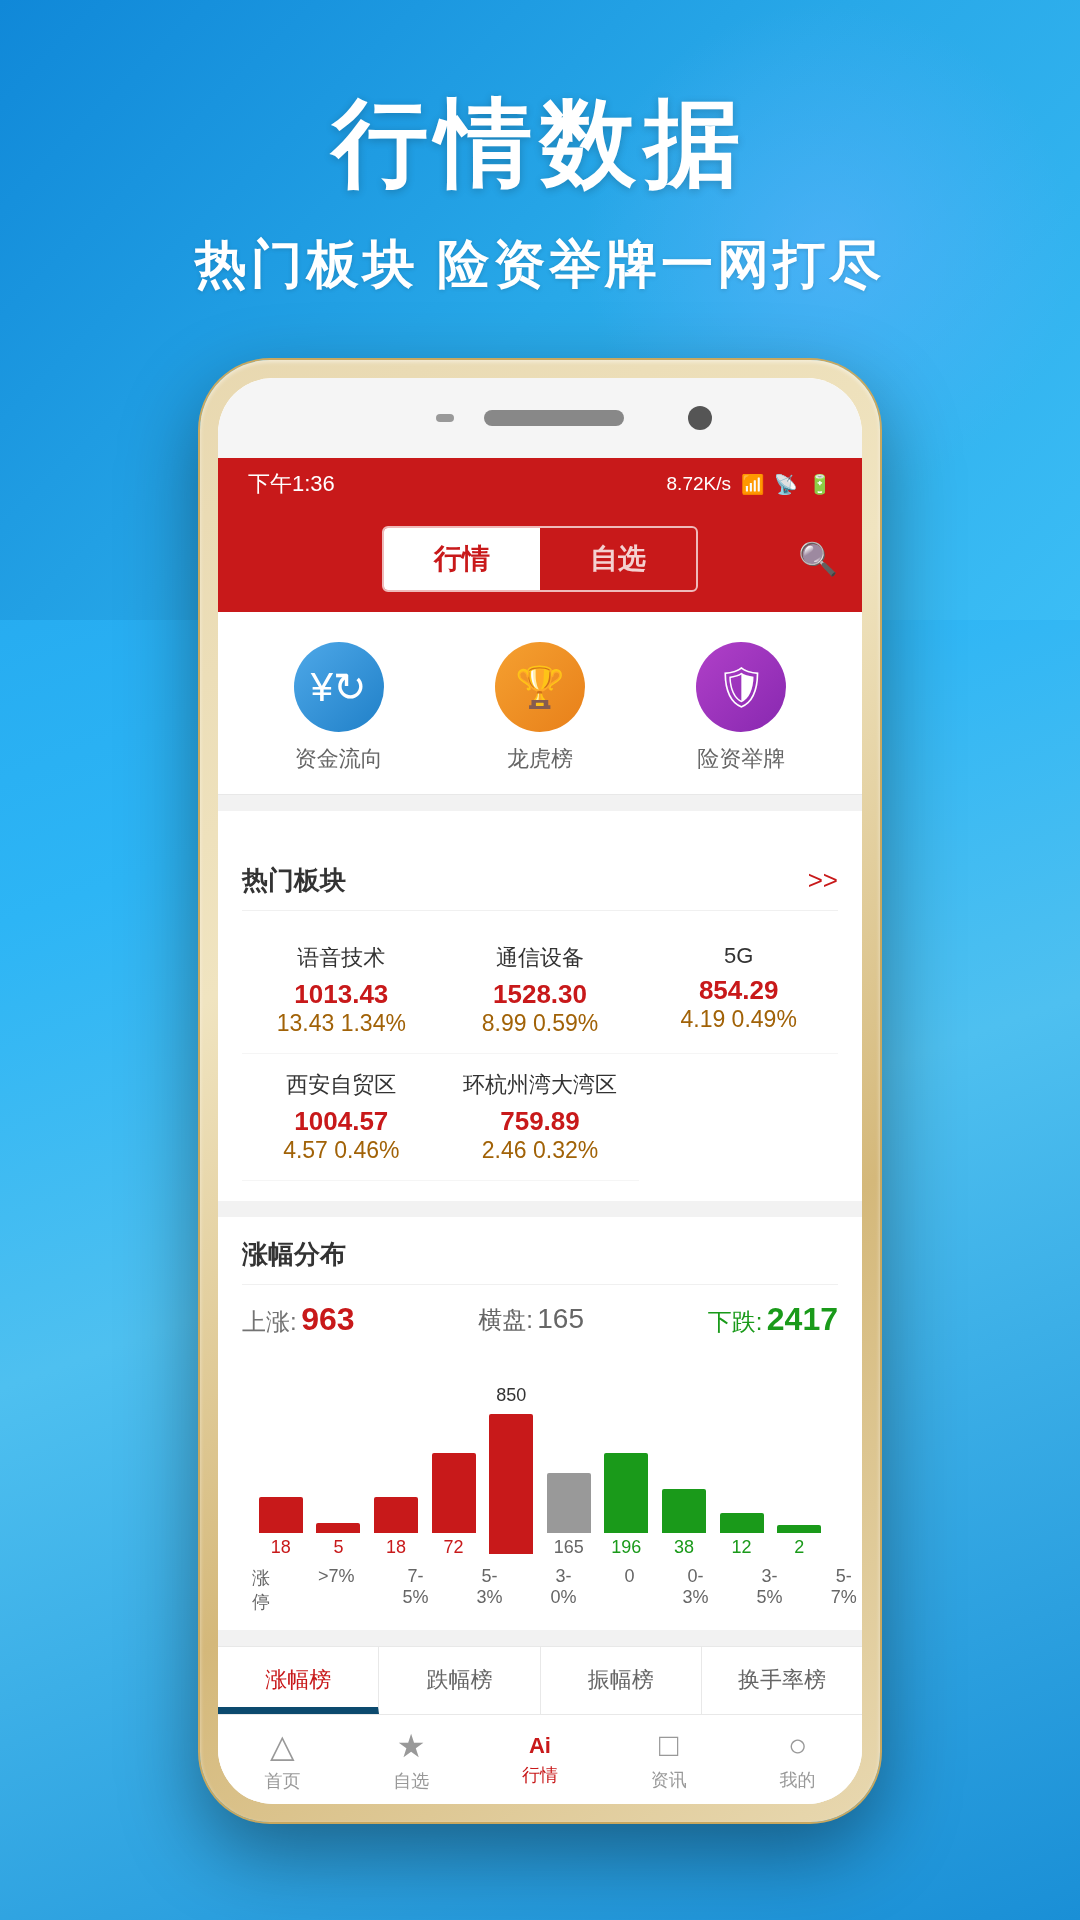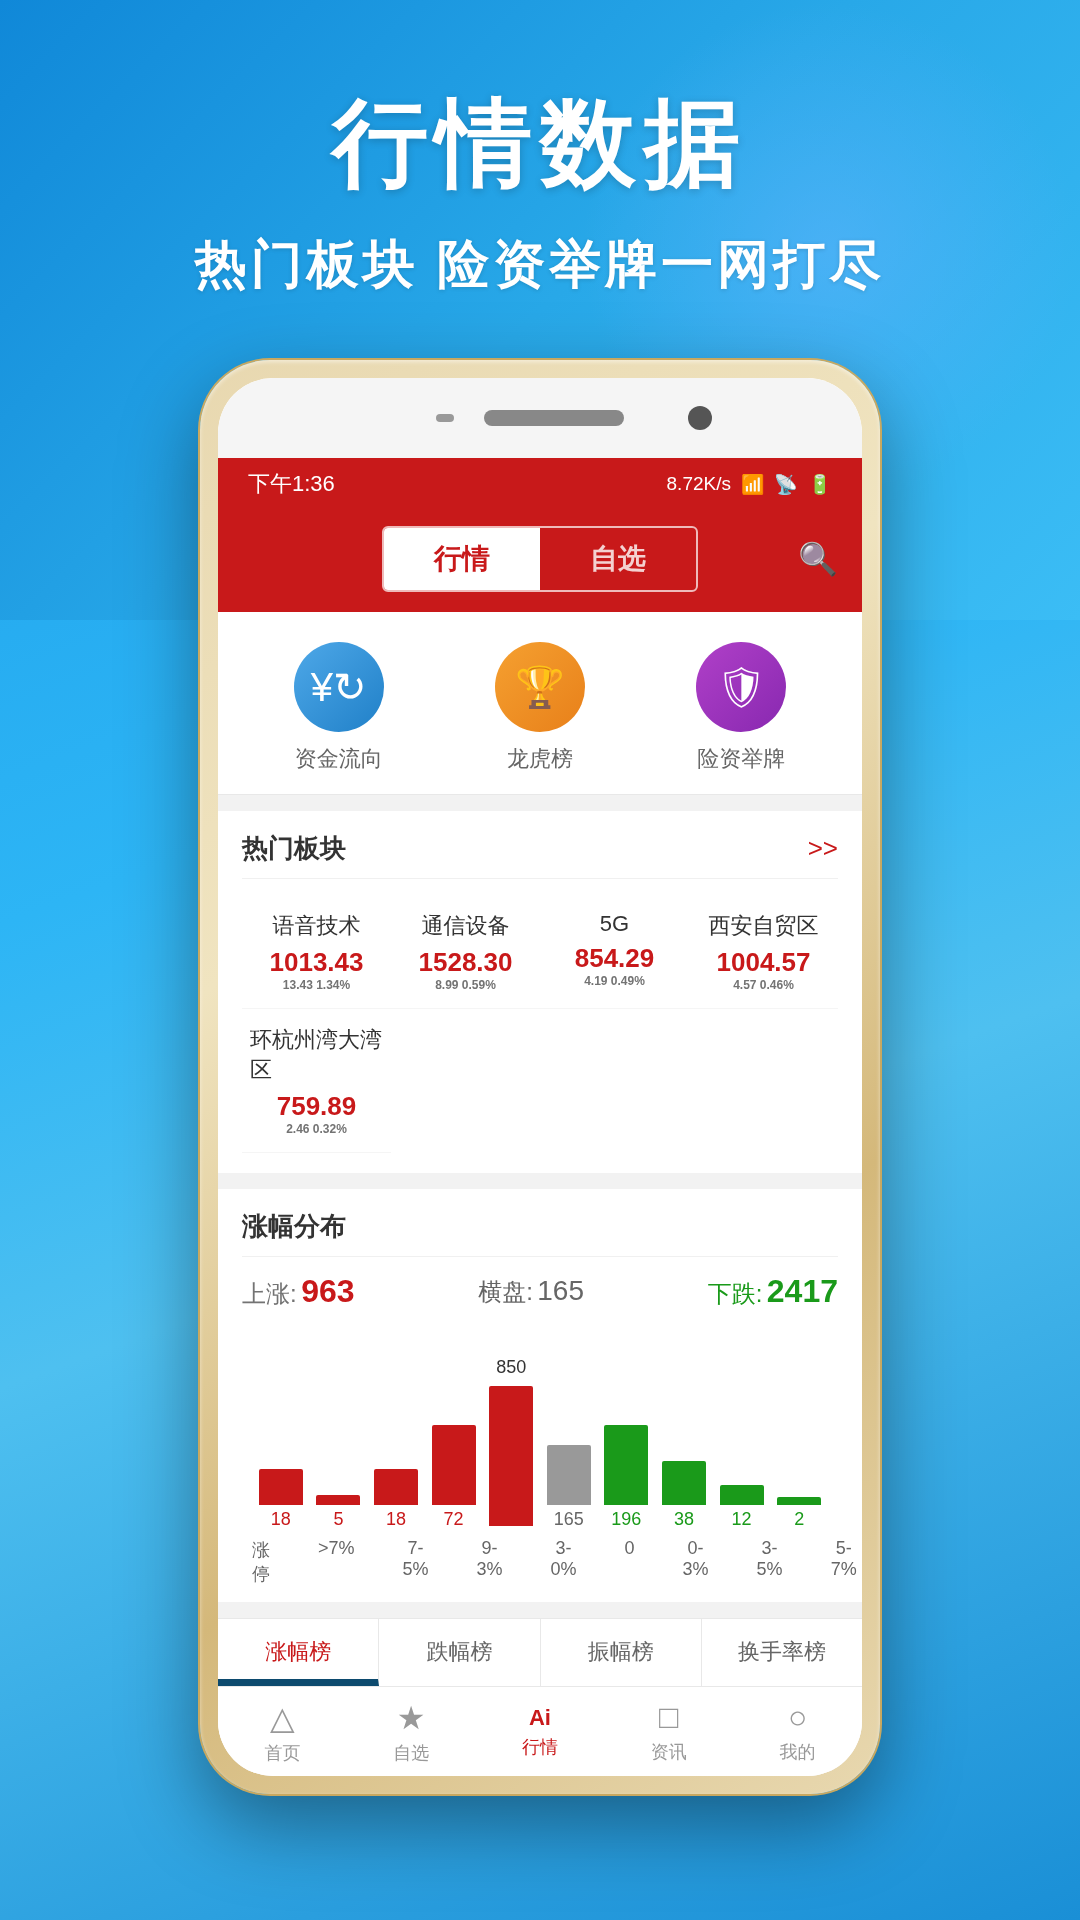--- a/index.html
+++ b/index.html
@@ -206,58 +206,58 @@
       margin-top: 16px;
       padding: 20px 24px;
     }
     .section-header {
       display: flex;
       justify-content: space-between;
       align-items: center;
       margin-bottom: 16px;
       border-bottom: 1px solid #f0f0f0;
       padding-bottom: 12px;
+      margin-top: 32px;
     }
     .section-title {
       font-size: 26px;
       color: #333;
       font-weight: 600;
     }
     .section-more {
       color: #c8191a;
       font-size: 26px;
     }
 
     
     .sectors-grid {
       display: grid;
-      grid-template-columns: 1fr 1fr 1fr 1fr;
+      grid-template-columns: 1fr 1fr 1fr;
       gap: 0;
     }
     .sector-item {
       display: flex;
       flex-direction: column;
       align-items: center;
       padding: 16px 8px;
       border-bottom: 1px solid #f5f5f5;
     }
     .sector-name {
       font-size: 22px;
       color: #333;
       margin-bottom: 6px;
     }
     .sector-value {
       font-size: 26px;
       color: #c8191a;
       font-weight: 600;
     }
     .sector-change {
-      font-size: 12px;
-      color: #737373;
-      font-weight: bold;
+      font-size: 23px;
+      color: #a16207;
     }
 
     
     .dist-section {
       background: white;
       margin-top: 16px;
       padding: 20px 24px 0;
     }
     .dist-title {
       font-size: 26px;
@@ -550,21 +550,21 @@
                 <div class="bar-label-top"></div>
                 <div class="bar bar-green" style="height: 8px;"></div>
                 <div class="bar-label-val val-green">2</div>
               </div>
             </div>
           <div class="chart-x-labels" id="chart-x-labels">
 
           <div class="x-label">涨停</div>
               <div class="x-label">&gt;7%</div>
               <div class="x-label">7-5%</div>
-              <div class="x-label">9-3%</div>
+              <div class="x-label">5-3%</div>
               <div class="x-label">3-0%</div>
               <div class="x-label">0</div>
               <div class="x-label">0-3%</div>
               <div class="x-label">3-5%</div>
               <div class="x-label">5-7%</div>
               <div class="x-label">&gt;7%</div>
               <div class="x-label">跌停</div>
             </div>
         </div>
 

